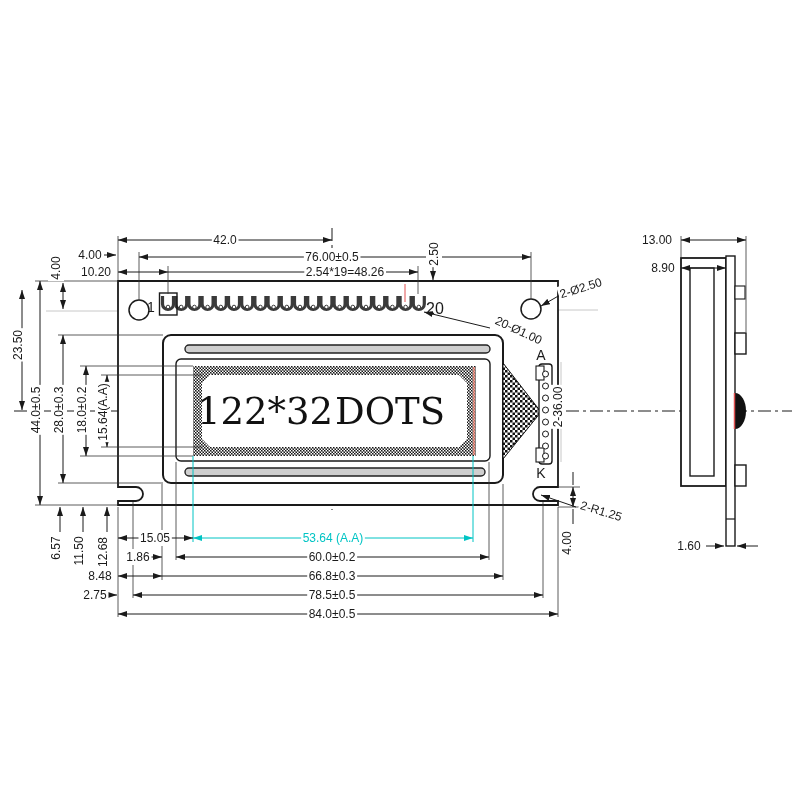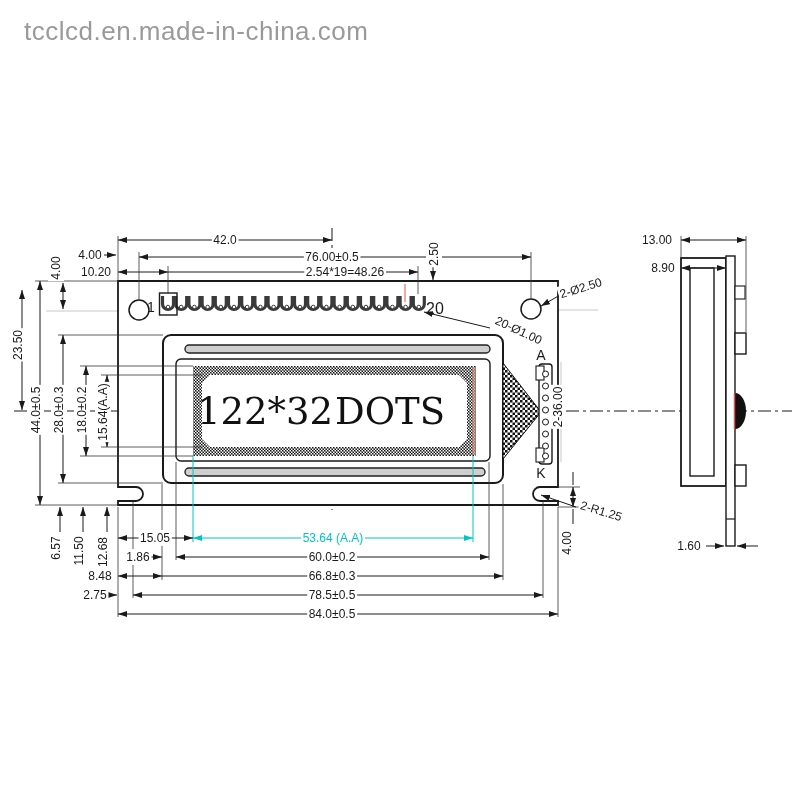--- a/index.html
+++ b/index.html
@@ -13,21 +13,20 @@
   text.dim{font-size:12px;}
   text.cy{fill:#00c4c4;}
   text.pinlbl{font-size:14px;}
   text.big{font-size:16px;}
   .disp{font-family:"DejaVu Serif",serif;font-size:37px;fill:#111;}
 </style>
 </head>
 <body>
 
 <div class="stage">
-  <div class="watermark">tcclcd.en.made-in-china.com</div>
 
   <svg width="800" height="800" viewBox="0 0 800 800">
     <defs>
       <marker id="mae" markerUnits="userSpaceOnUse" markerWidth="9" markerHeight="6" refX="9" refY="3" orient="auto">
           <path d="M0,0 L9,3 L0,6 Z" fill="#1a1a1a"></path>
         </marker>
       <marker id="mas" markerUnits="userSpaceOnUse" markerWidth="9" markerHeight="6" refX="0" refY="3" orient="auto">
           <path d="M9,0 L0,3 L9,6 Z" fill="#1a1a1a"></path>
         </marker>
       <marker id="maec" markerUnits="userSpaceOnUse" markerWidth="9" markerHeight="6" refX="9" refY="3" orient="auto">

